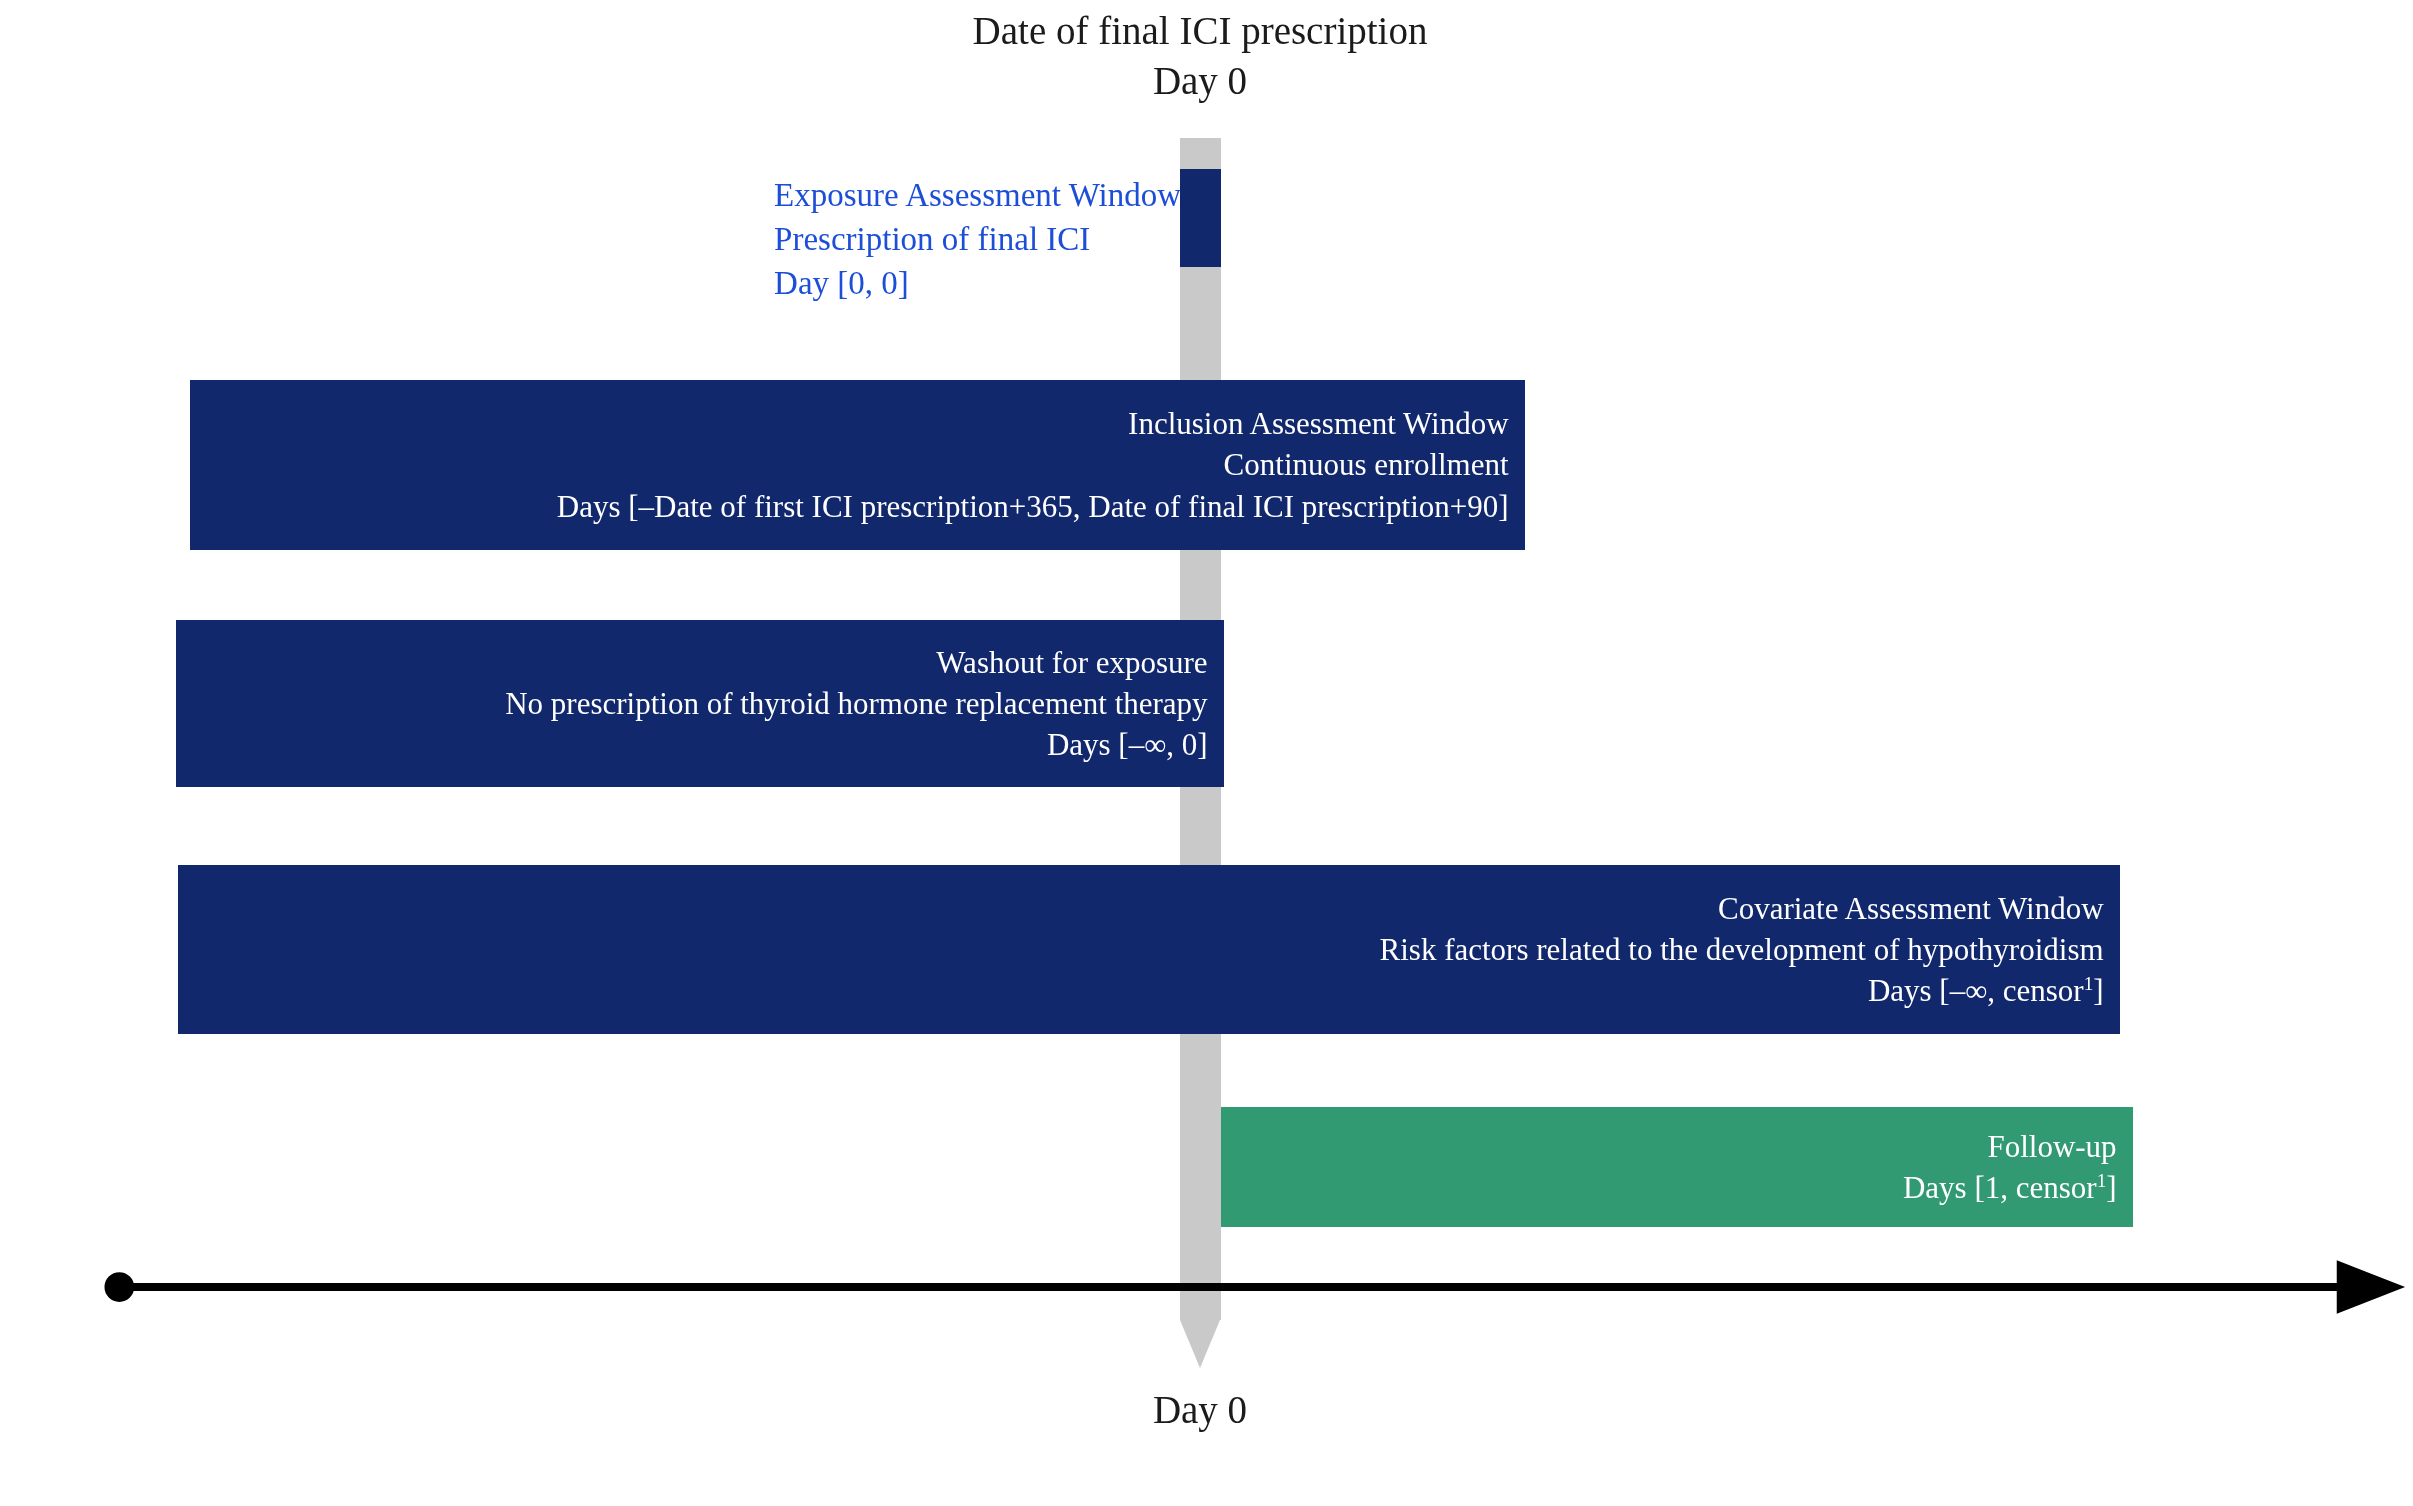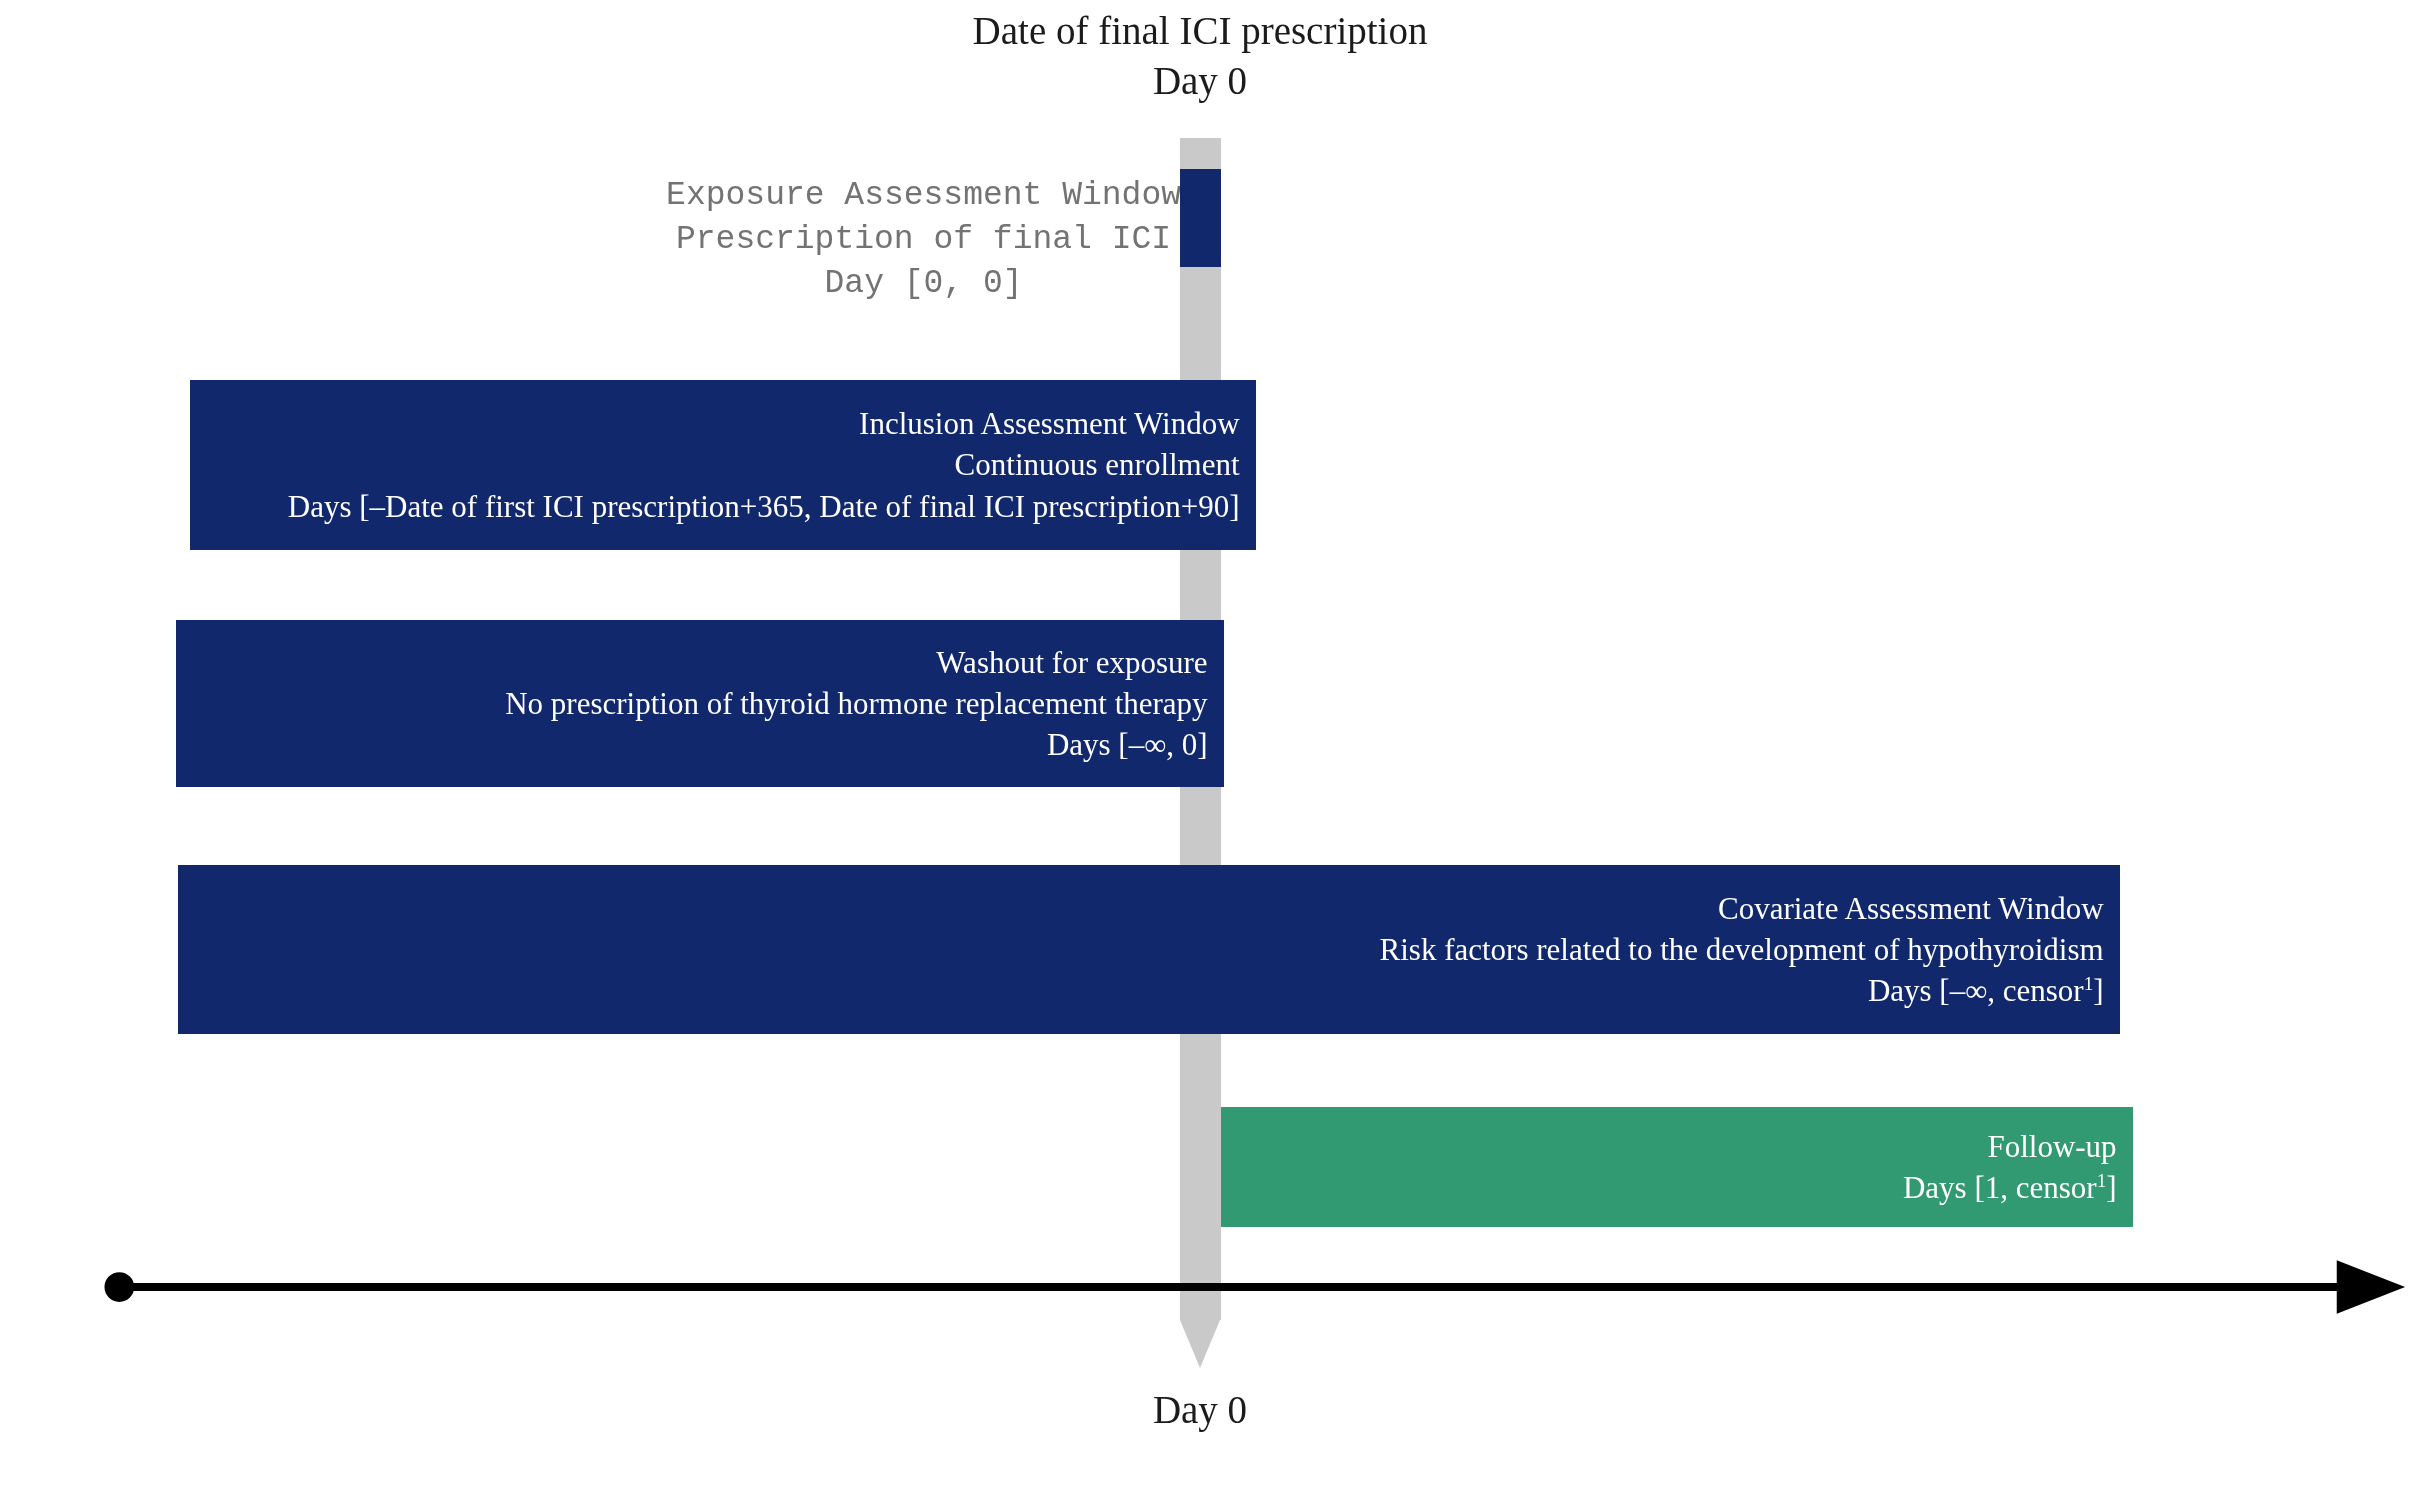--- a/index.html
+++ b/index.html
@@ -95,32 +95,31 @@
     width: 41px;
     height: 98px;
     padding: 0;
   }
 
   
   #exposure-caption {
     position: absolute;
     right: 1232px;  
     top: 174px;
-    text-align: center;
+    text-align: left;
     font-size: 33px;
     line-height: 1.33;
-    color: #737373;
-    white-space: nowrap;
-    font-family: Liberation Mono, monospace;
+    color: #1d4ed8;
+    white-space: nowrap;
   }
 
   #bar-inclusion {
     left: 190px;
     top: 380px;
-    width: 1066px;
+    width: 1335px;
     height: 170px;
   }
   #bar-washout {
     left: 176px;
     top: 620px;
     width: 1048px;
     height: 167px;
   }
   #bar-covariate {
     left: 178px;

